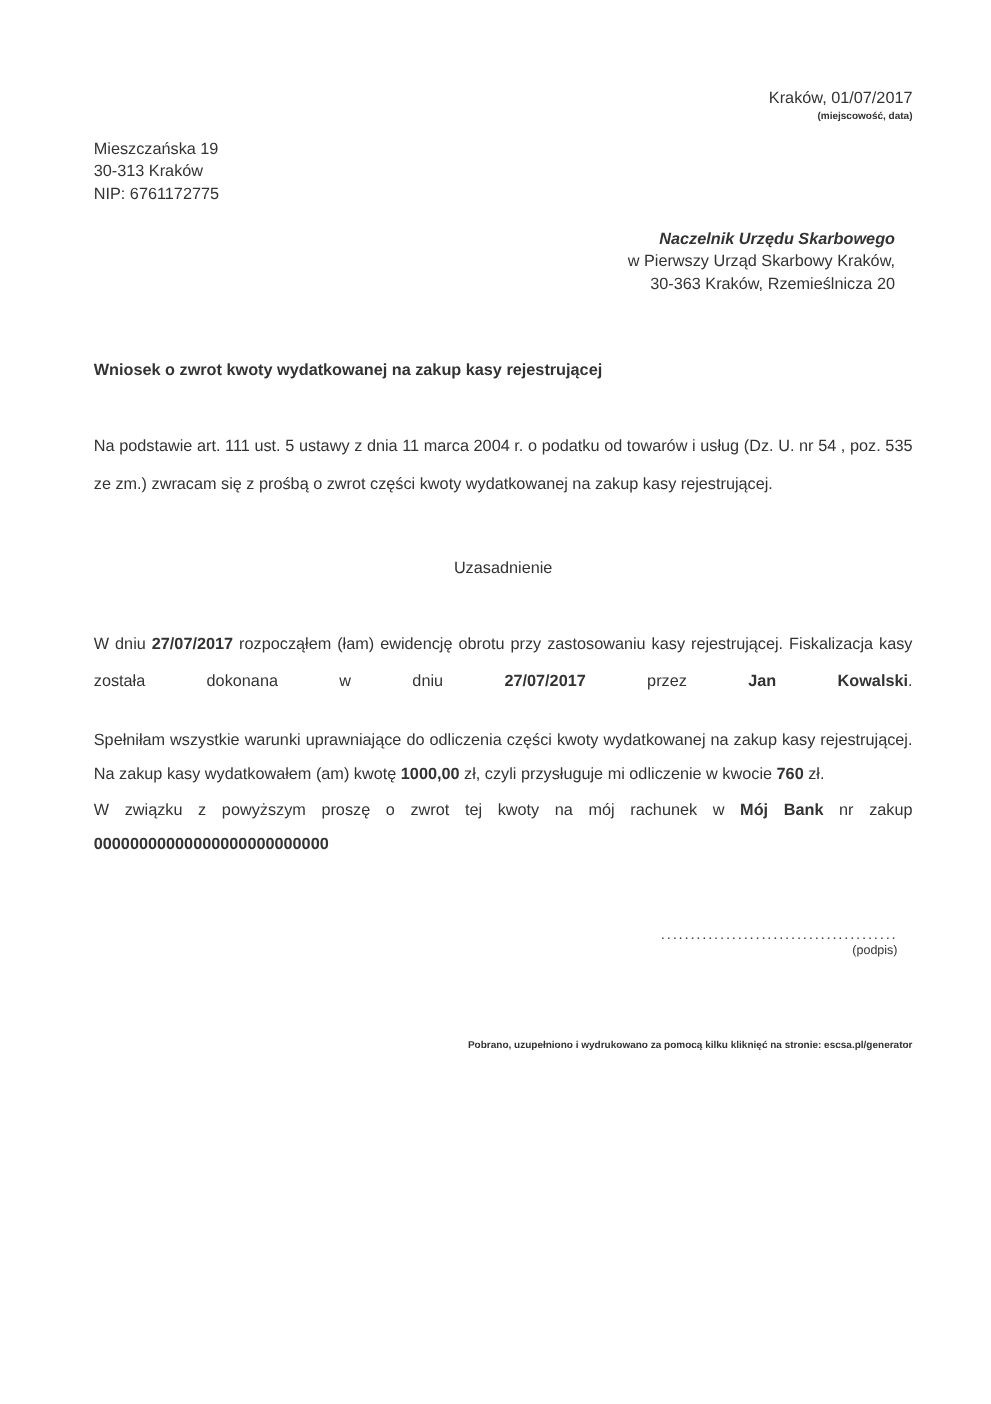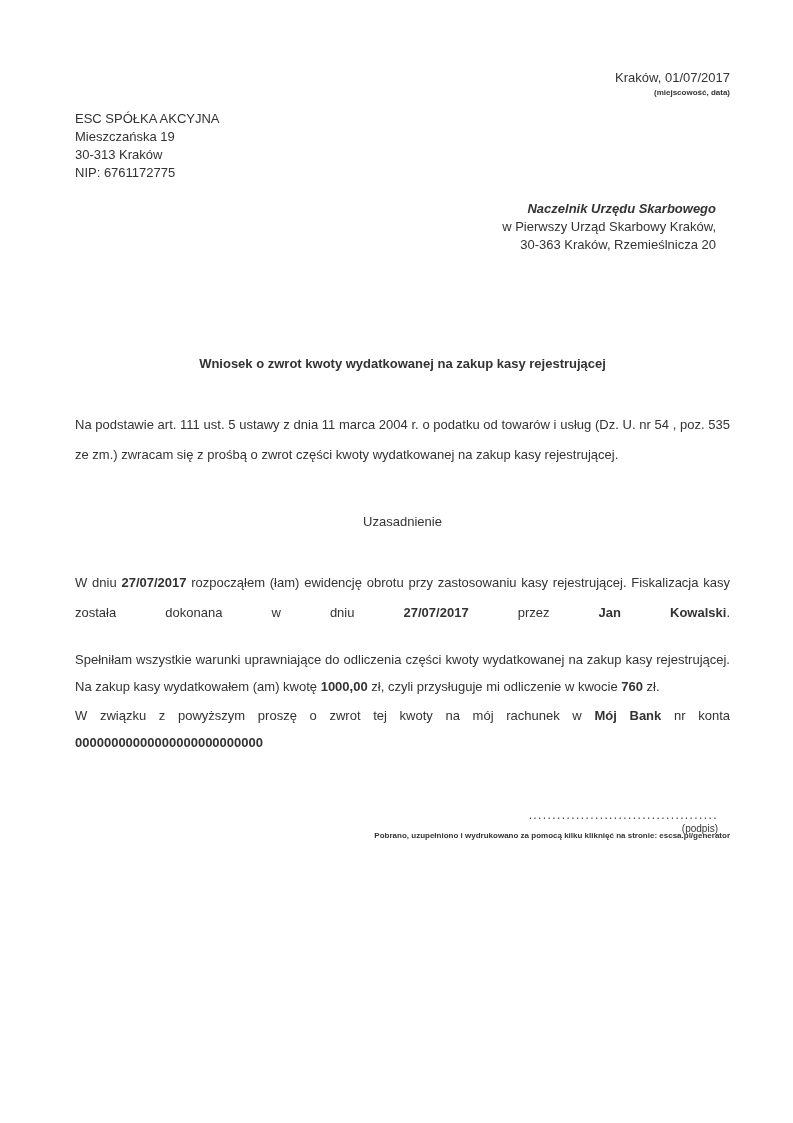--- a/index.html
+++ b/index.html
@@ -30,22 +30,22 @@
 
   .recipient {
     margin-top: 18px;
     margin-right: 14px;
     text-align: right;
     line-height: 18px;
   }
   .bold { font-weight: bold; font-style: italic; }
 
   .doc-title {
-    margin-top: 102px;
-    text-align: center;
+    margin-top: 52px;
+    text-align: left;
     font-size: 13px;
     font-weight: bold;
     line-height: 16px;
   }
 
   .para { text-align: justify; }
   .intro { margin-top: 38px; line-height: 30px; }
 
   .section-heading {
     margin-top: 44px;
@@ -90,21 +90,20 @@
 
 <div class="page">
   <div class="content">
 
     <div class="dateline">
       <div class="date">Kraków, 01/07/2017</div>
       <div class="date-caption">(miejscowość, data)</div>
     </div>
 
     <div class="sender">
-      <div>ESC SPÓŁKA AKCYJNA</div>
       <div>Mieszczańska 19</div>
       <div>30-313 Kraków</div>
       <div>NIP: 6761172775</div>
     </div>
 
     <div class="recipient">
       <div class="bold">Naczelnik Urzędu Skarbowego</div>
       <div>w Pierwszy Urząd Skarbowy Kraków,</div>
       <div>30-363 Kraków, Rzemieślnicza 20</div>
     </div>
@@ -112,21 +111,21 @@
     <h1 class="doc-title">Wniosek o zwrot kwoty wydatkowanej na zakup kasy rejestrującej</h1>
 
     <p class="para intro">Na podstawie art. 111 ust. 5 ustawy z dnia 11 marca 2004 r. o podatku od towarów i usług (Dz. U. nr 54 , poz. 535 ze zm.) zwracam się z prośbą o zwrot części kwoty wydatkowanej na zakup kasy rejestrującej.</p>
 
     <h2 class="section-heading">Uzasadnienie</h2>
 
     <p class="para fiscalization"><span>W dniu </span><b>27/07/2017</b><span> rozpocząłem (łam) ewidencję obrotu przy zastosowaniu kasy rejestrującej. Fiskalizacja kasy została dokonana w dniu </span><b>27/07/2017</b><span> przez </span><b>Jan Kowalski</b><span>.</span></p>
 
     <p class="para conditions"><span>Spełniłam wszystkie warunki uprawniające do odliczenia części kwoty wydatkowanej na zakup kasy rejestrującej. Na zakup kasy wydatkowałem (am) kwotę </span><b>1000,00</b><span> zł, czyli przysługuje mi odliczenie w kwocie </span><b>760</b><span> zł.</span></p>
 
-    <p class="para refund"><span>W związku z powyższym proszę o zwrot tej kwoty na mój rachunek w </span><b>Mój Bank</b><span> nr konta </span><b>00000000000000000000000000</b></p>
+    <p class="para refund"><span>W związku z powyższym proszę o zwrot tej kwoty na mój rachunek w </span><b>Mój Bank</b><span> nr zakup </span><b>00000000000000000000000000</b></p>
 
     <div class="signature">
       <div class="dots">........................................</div>
       <div class="podpis">(podpis)</div>
     </div>
 
 
   </div>
 
   <div class="footer">Pobrano, uzupełniono i wydrukowano za pomocą kilku kliknięć na stronie: escsa.pl/generator</div>

